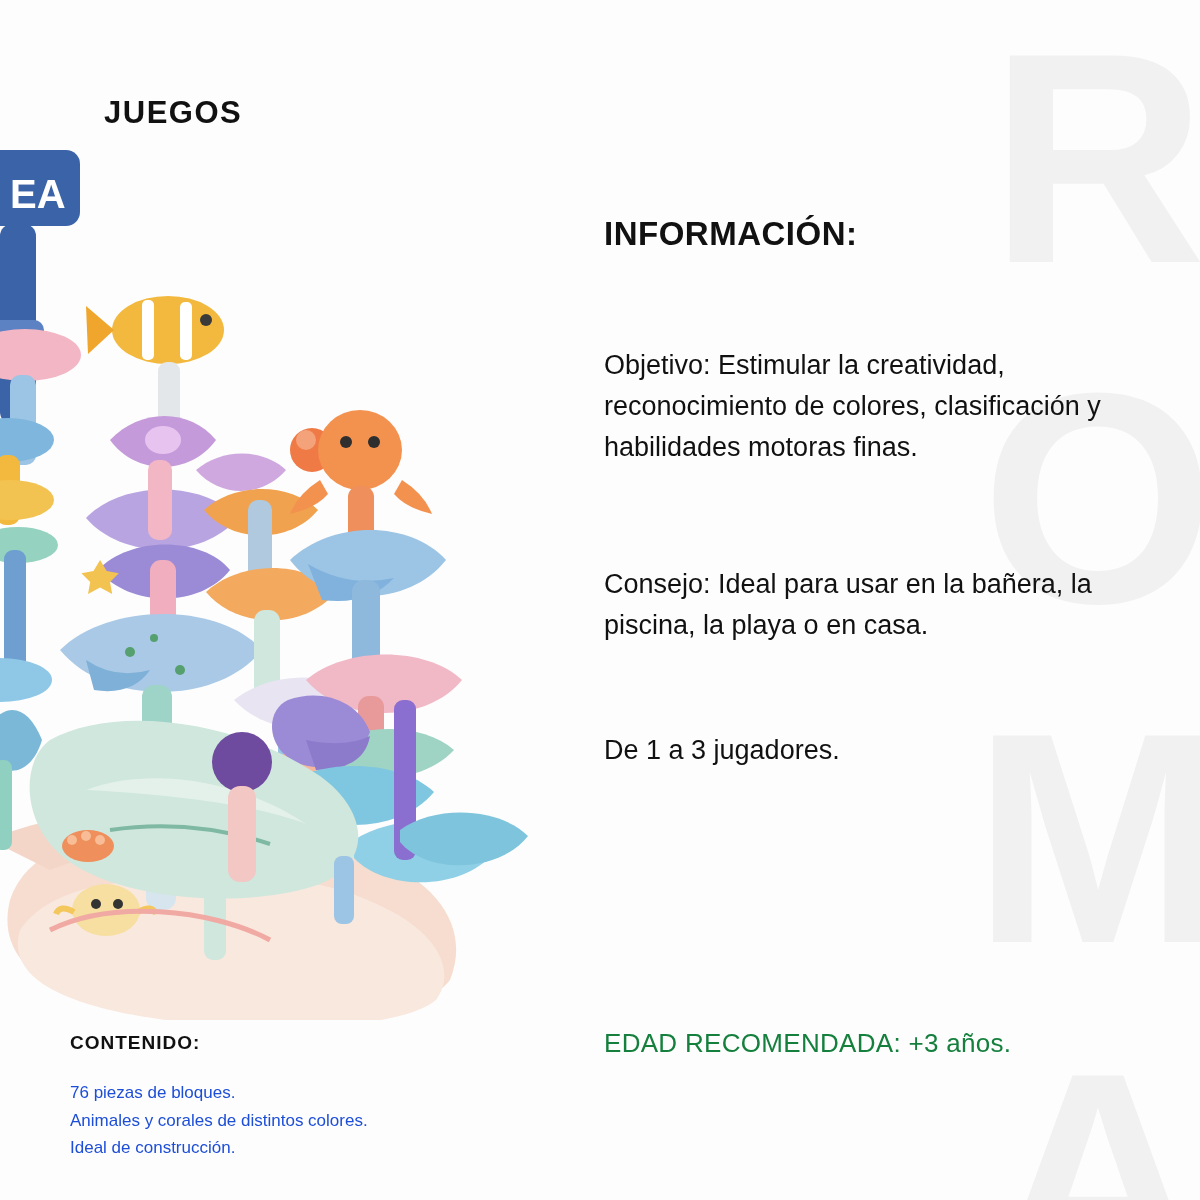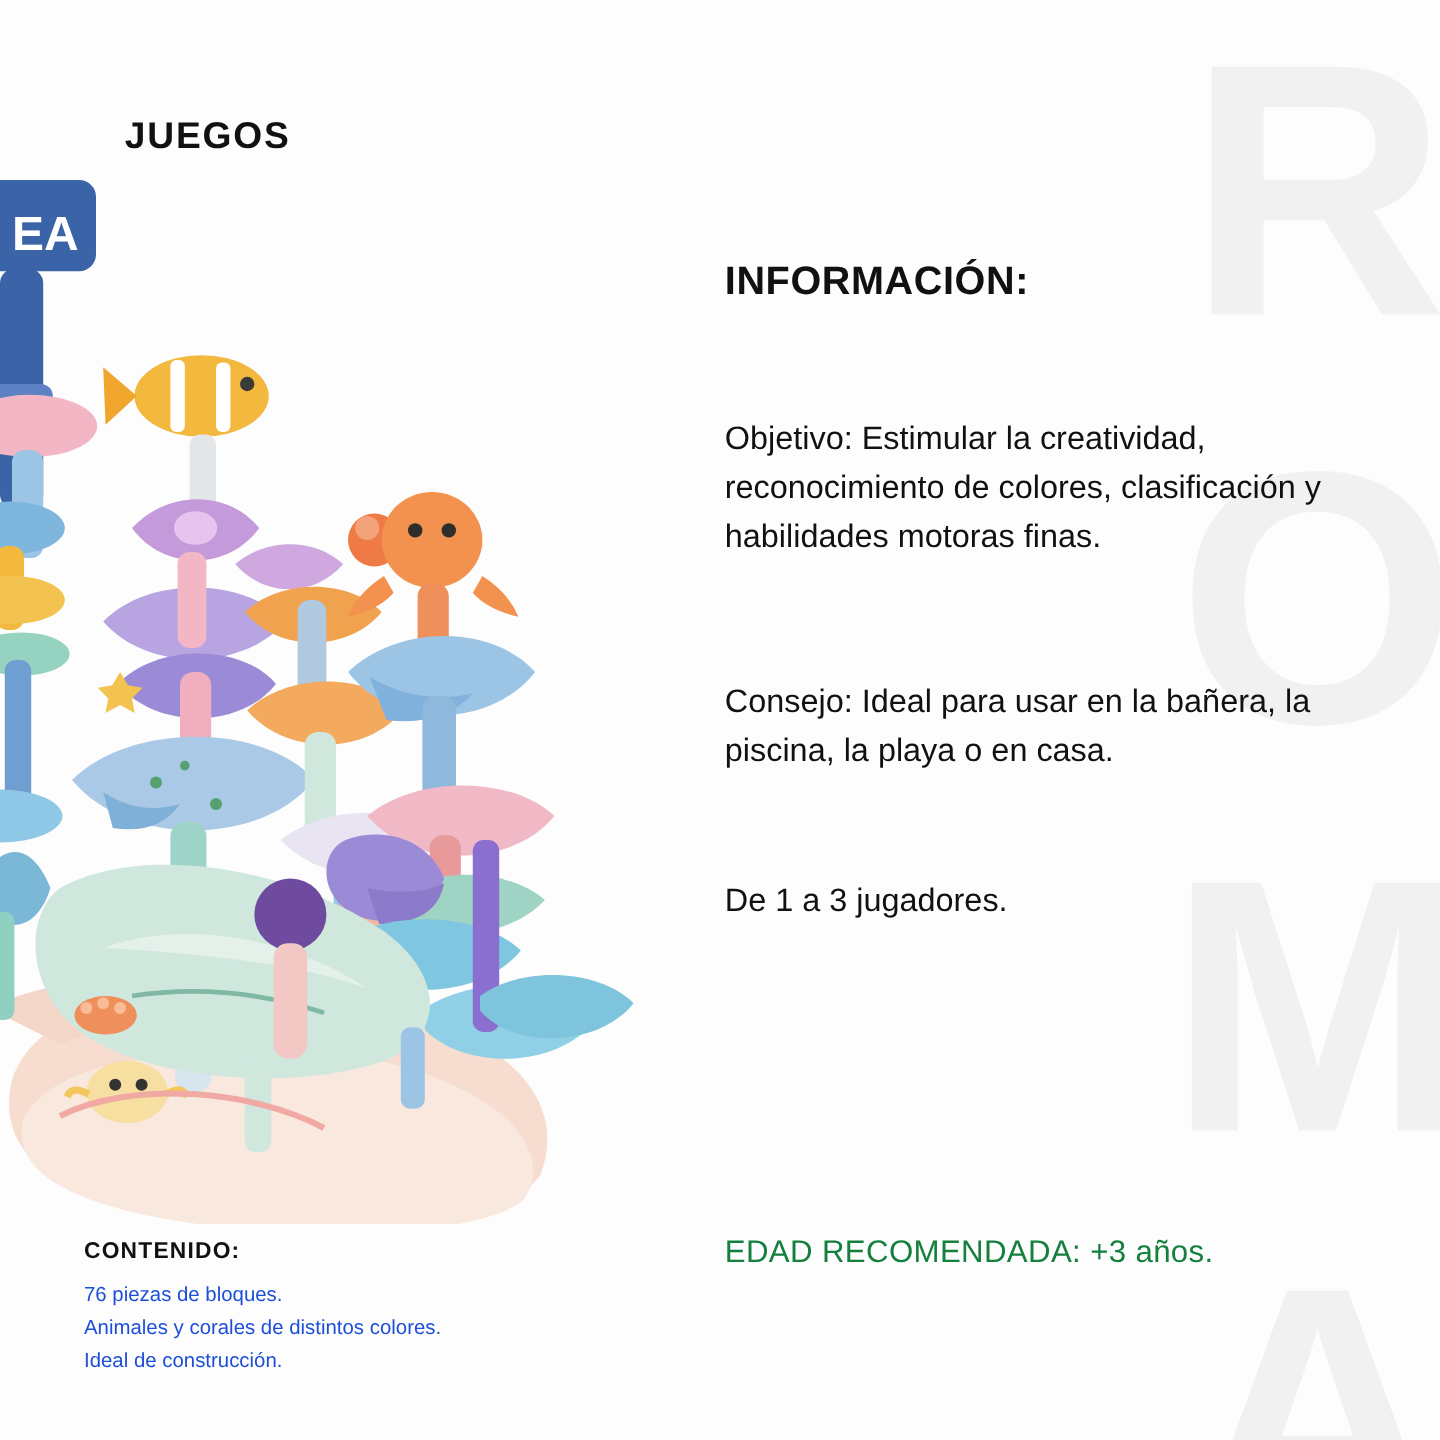--- a/index.html
+++ b/index.html
@@ -106,21 +106,21 @@
     position: absolute;
     left: 70px;
     top: 1032px;
     z-index: 6;
   }
   .contenido-title {
     font-size: 19px;
     font-weight: 700;
     letter-spacing: 1px;
     color: #111111;
-    margin-bottom: 11px;
+    margin-bottom: 25px;
   }
   .contenido-line {
     font-size: 17px;
     font-weight: 400;
     color: #1d4ed8;
     line-height: 1.62;
   }
 
   
   .photo {

